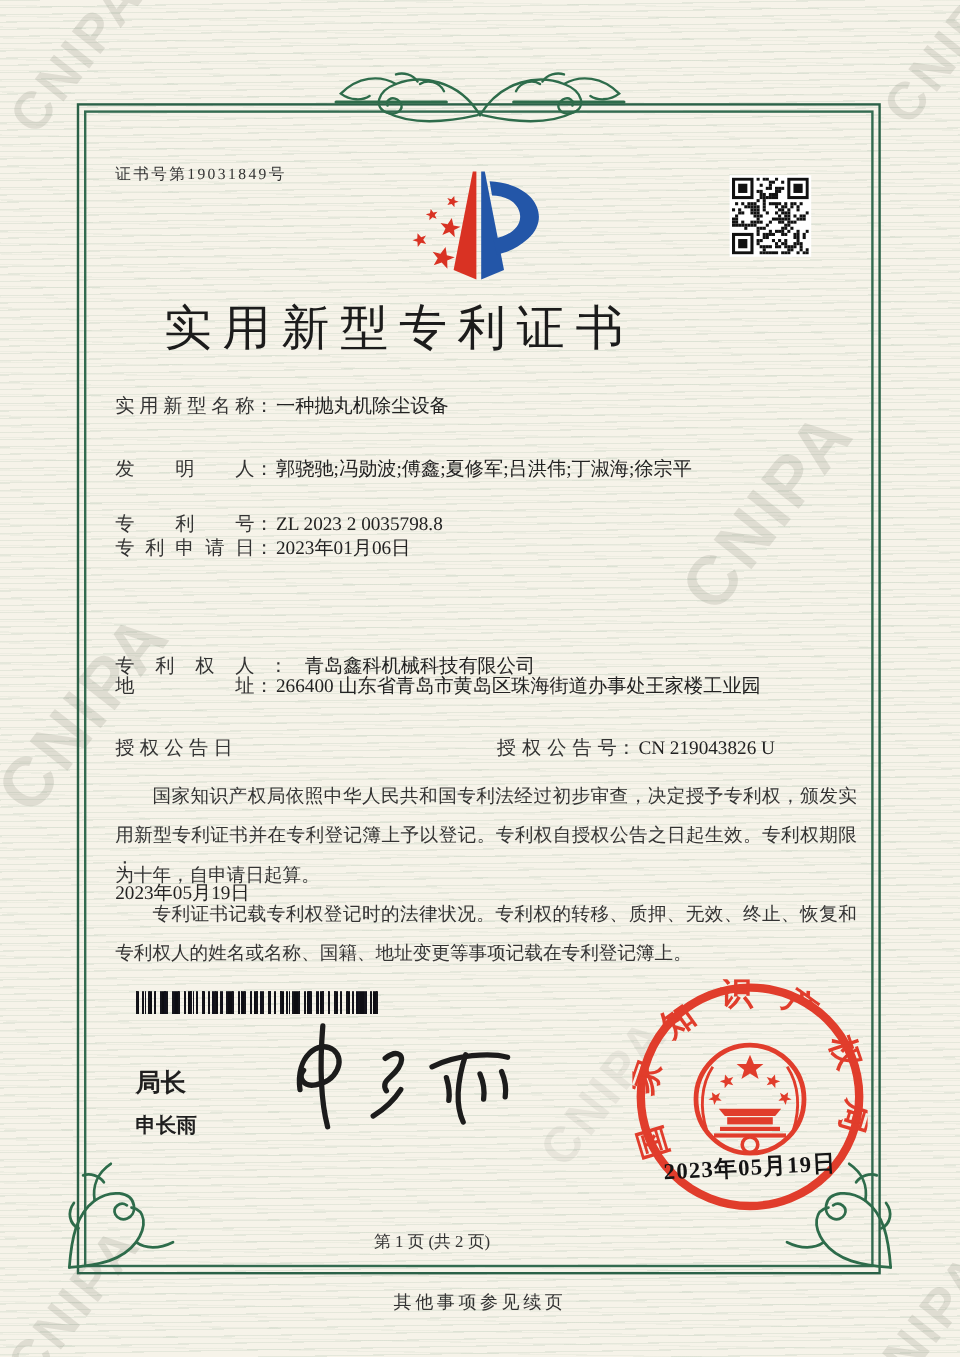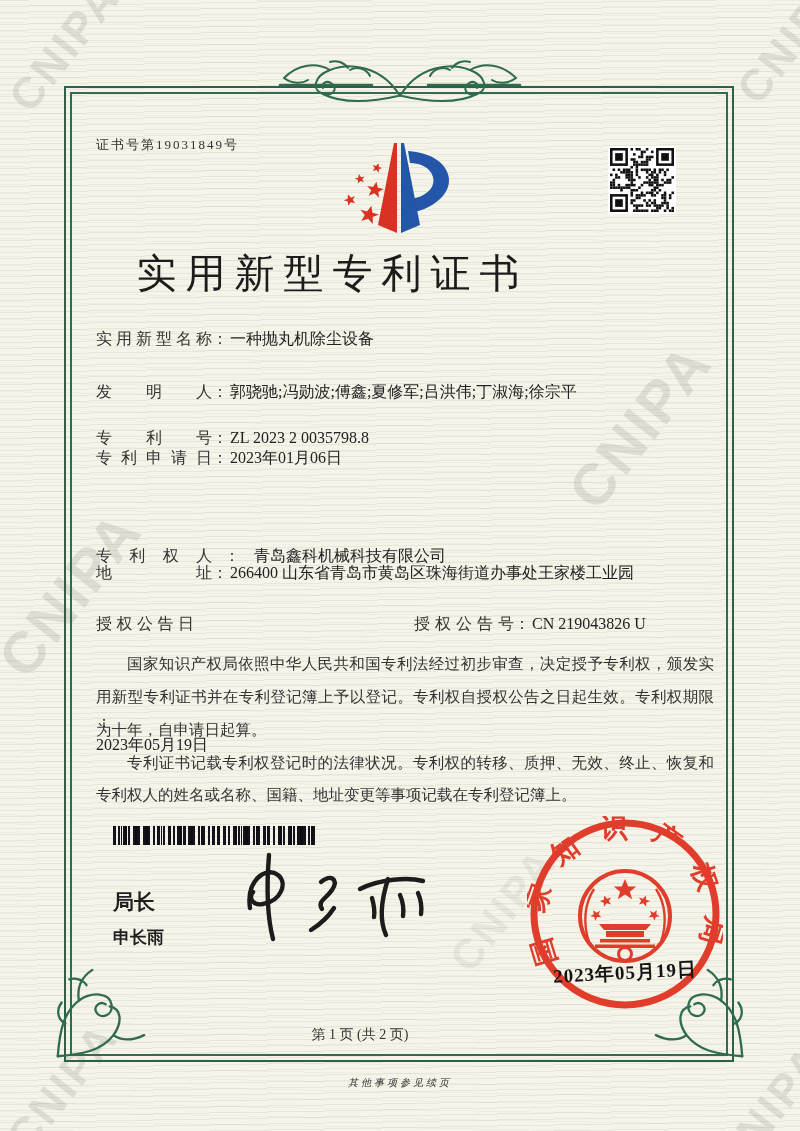--- a/index.html
+++ b/index.html
@@ -57,21 +57,21 @@
   
   .seal{position:absolute;left:527px;top:816px;width:196px;height:196px;}
   .seal svg{position:absolute;inset:0;opacity:.93;}
   .seal-date{position:absolute;left:8px;top:144px;width:180px;text-align:center;
       font-size:19px;font-weight:bold;color:#141414;transform:rotate(-3deg);
       letter-spacing:1px;}
   
   .page-info{position:absolute;left:0;width:720px;top:1026px;text-align:center;
       font-size:14px;color:#333;}
   .footer-note{position:absolute;left:0;width:800px;top:1076px;text-align:center;
-      font-size:10px;color:#333;letter-spacing:3px;font-style:italic;}
+      font-size:15px;color:#333;letter-spacing:3px;}
 </style>
 </head>
 <body>
 
 <div class="page">
 
   <span class="wm" style="left:-10px;top:22px;font-size:44px;">CNIPA</span>
   <span class="wm" style="left:718px;top:14px;font-size:44px;">CNIPA</span>
   <span class="wm" style="left:544px;top:392px;font-size:58px;">CNIPA</span>
   <span class="wm" style="left:-26px;top:560px;font-size:58px;">CNIPA</span>

